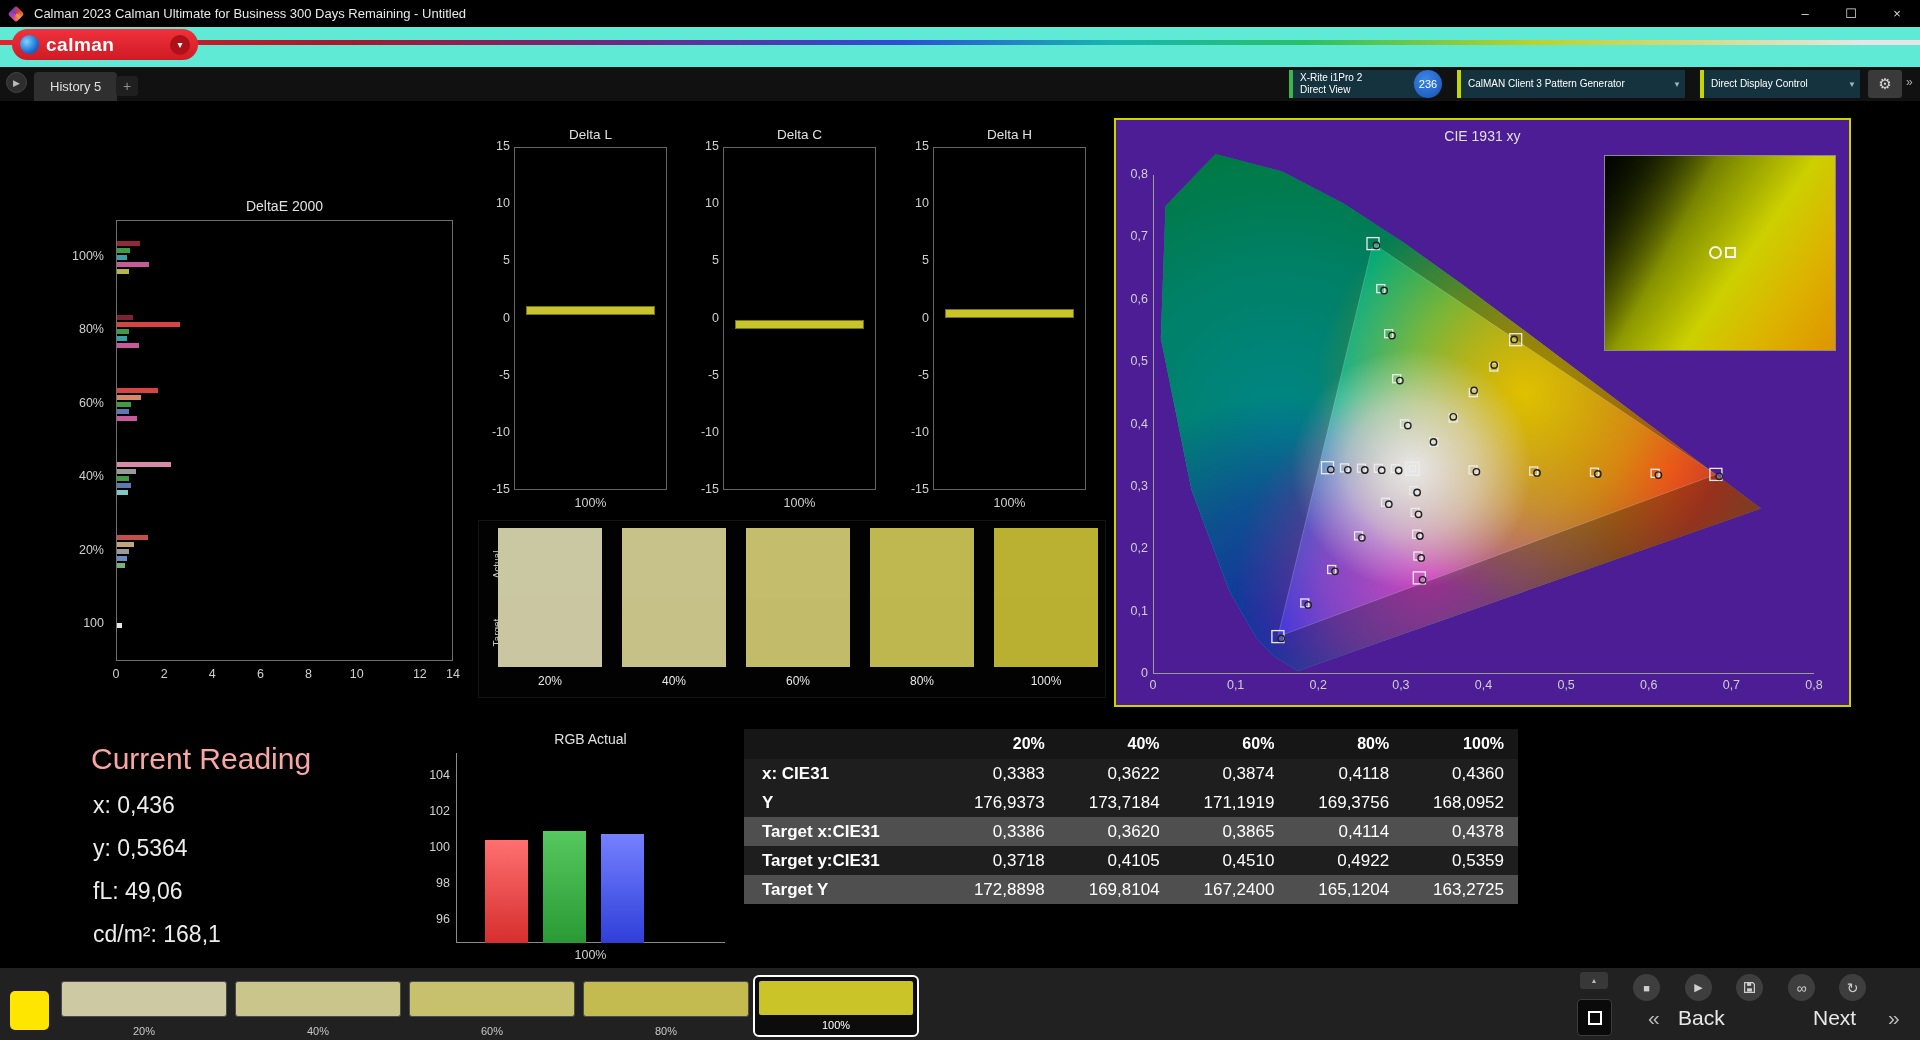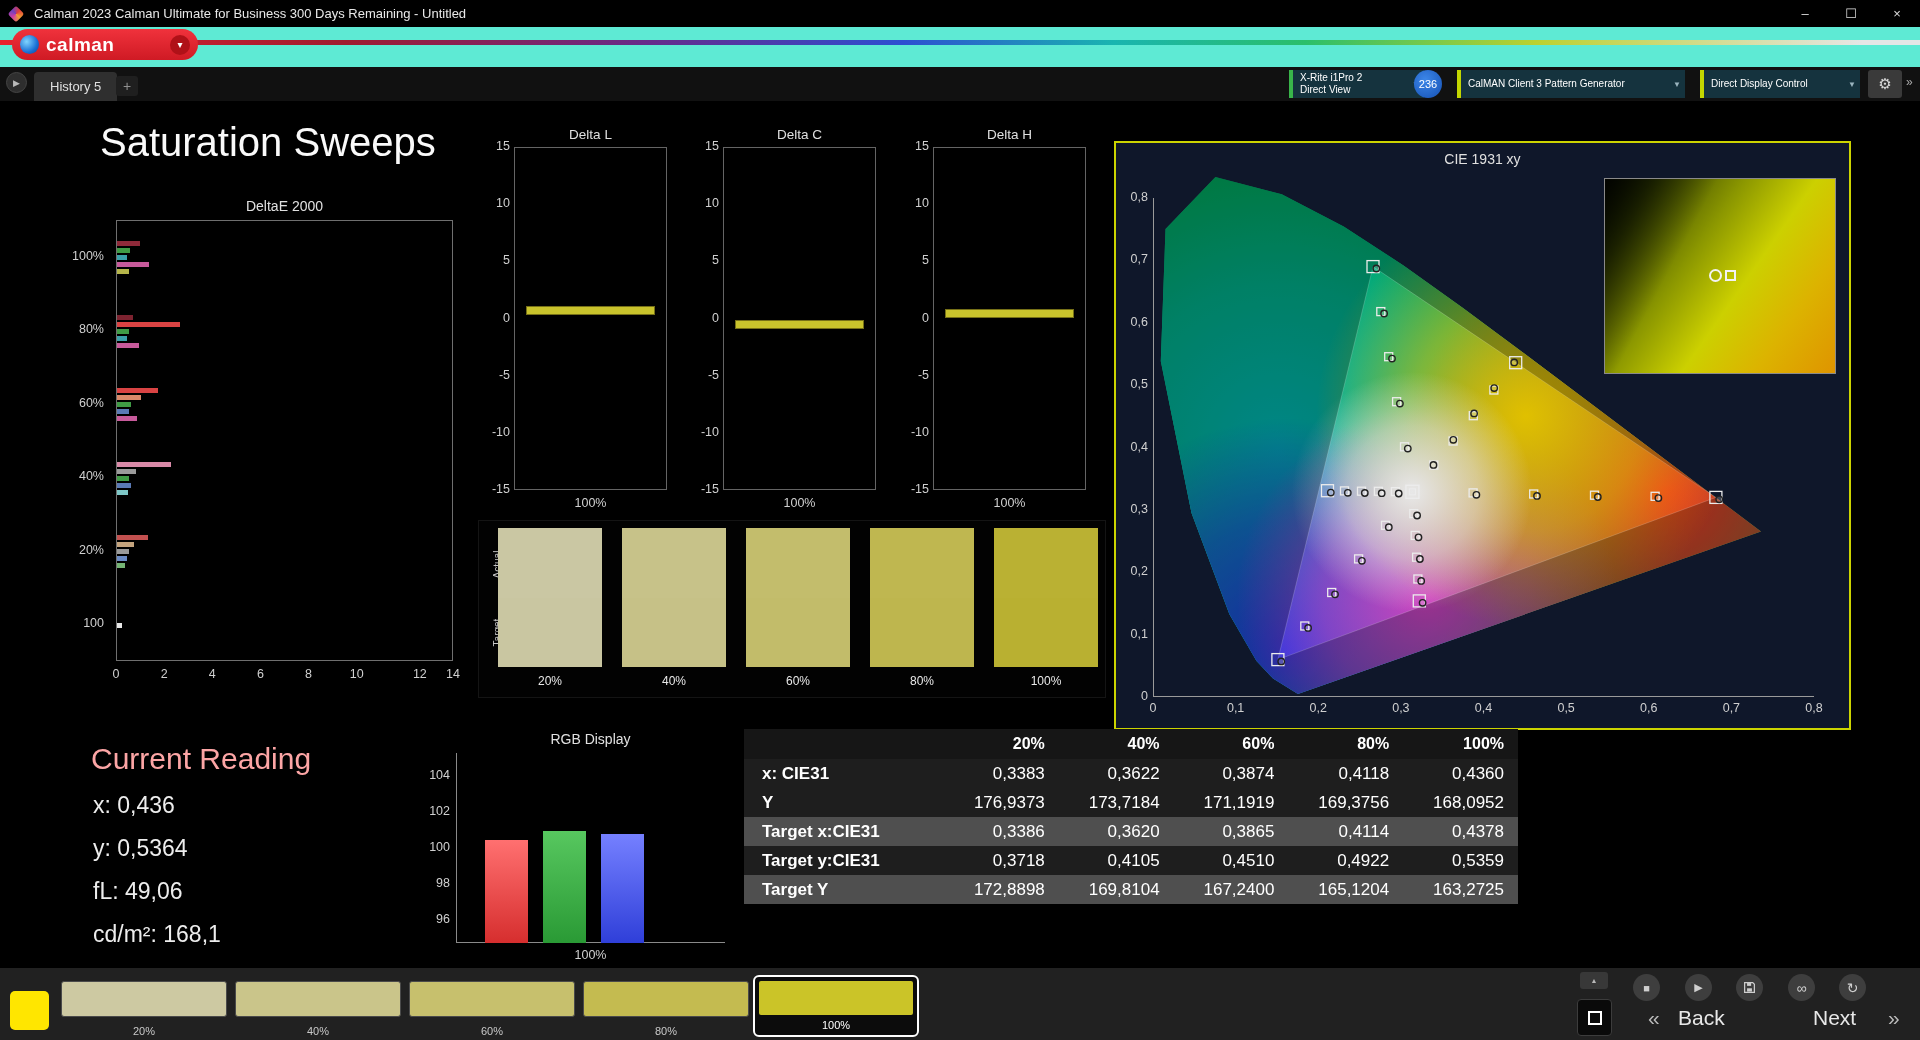--- a/index.html
+++ b/index.html
@@ -73,21 +73,21 @@
 
   
   #swatch-strip{position:absolute;left:478px;top:520px;width:628px;height:178px;background:#020202;border:1px solid #141414;}
   .sw-rowlab{position:absolute;left:-8px;width:52px;text-align:center;transform:rotate(-90deg);font-size:10px;color:#c8c8c8;}
   #sw-actual{top:38px;} #sw-target{top:106px;}
   .swatch{position:absolute;top:7px;width:104px;height:139px;}
   .swatch-half{width:100%;height:50%;}
   .swatch-label{position:absolute;top:153px;width:104px;text-align:center;font-size:12px;color:#e8e8e8;}
 
   
-  #cie-panel{position:absolute;left:1114px;top:118px;width:737px;height:589px;background:#0f172a;border:2px solid #ccd400;margin-top:23px;}
+  #cie-panel{position:absolute;left:1114px;top:118px;width:737px;height:589px;background:#4c1d95;border:2px solid #ccd400;}
   #cie-title{left:0;top:8px;width:100%;}
   #cie-plot{position:absolute;left:37px;top:55px;width:661px;height:499px;border-left:1px solid #9a9a9a;border-bottom:1px solid #9a9a9a;}
   #cie-svg{position:absolute;left:0;top:0;overflow:visible;}
   #cie-xticks{position:absolute;left:37px;top:558px;width:661px;height:16px;}
   .cie-xt{position:absolute;transform:translateX(-50%);font-size:12.5px;color:#d0d0d0;}
   #cie-yticks{position:absolute;left:0;top:55px;width:32px;height:499px;}
   .cie-yt{position:absolute;width:32px;text-align:right;font-size:12.5px;color:#d0d0d0;}
   #cie-inset{position:absolute;left:450px;top:-20px;width:232px;height:196px;border:1px solid #8a8a8a;
     background:linear-gradient(125deg,#0c1400 0%,#2f3c00 12%,#8a9600 38%,#ccd000 58%,#dcb300 78%,#df9400 100%);}
   .inset-dark{position:absolute;inset:0;background:linear-gradient(118deg,rgba(0,0,0,.85) 0%,rgba(0,0,0,.55) 14%,rgba(0,0,0,0) 34%);}
@@ -181,21 +181,20 @@
     <div class="dd yellow" id="dd-ddc">
       <span class="l1">Direct Display Control</span>
       <span class="arrow">▼</span>
     </div>
     <div class="gearbtn">
         <span>⚙</span>
       </div>
     <div class="overflow"><span>»</span></div>
   </div>
 
-  <div class="page-title">Saturation Sweeps</div>
 
   <div class="chart-title" id="deltae-title">DeltaE 2000</div>
   <div id="deltae-ylabels">
       <div class="de-ylab" style="top: 28.75px;">100%</div>
       <div class="de-ylab" style="top: 102.25px;">80%</div>
       <div class="de-ylab" style="top: 175.75px;">60%</div>
       <div class="de-ylab" style="top: 249.25px;">40%</div>
       <div class="de-ylab" style="top: 322.75px;">20%</div>
       <div class="de-ylab" style="top: 396.25px;">100</div>
     </div>
@@ -464,21 +463,21 @@
         <div class="cie-yt" style="top: -8px;">0,8</div>
       </div>
   </div>
 
   <div id="cur-title">Current Reading</div>
   <div class="cur-line" id="cur-x">x: 0,436</div>
   <div class="cur-line" id="cur-y">y: 0,5364</div>
   <div class="cur-line" id="cur-fl">fL: 49,06</div>
   <div class="cur-line" id="cur-cd">cd/m²: 168,1</div>
 
-  <div class="chart-title" id="rgb-title">RGB Display</div>
+  <div class="chart-title" id="rgb-title">RGB Actual</div>
   <div id="rgb-ylabels">
       <div class="rgb-ylab" style="top: 15.3019px;">104</div>
       <div class="rgb-ylab" style="top: 51.1509px;">102</div>
       <div class="rgb-ylab" style="top: 87px;">100</div>
       <div class="rgb-ylab" style="top: 122.849px;">98</div>
       <div class="rgb-ylab" style="top: 158.698px;">96</div>
     </div>
   <div id="rgb-plot">
       <div class="rgb-bar" style="left: 28px; top: 86.934px; height: 103.066px; background: linear-gradient(rgb(255, 112, 112), rgb(214, 46, 46));"></div>
       <div class="rgb-bar" style="left: 86px; top: 77.9717px; height: 112.028px; background: linear-gradient(rgb(87, 199, 95), rgb(42, 154, 53));"></div>

